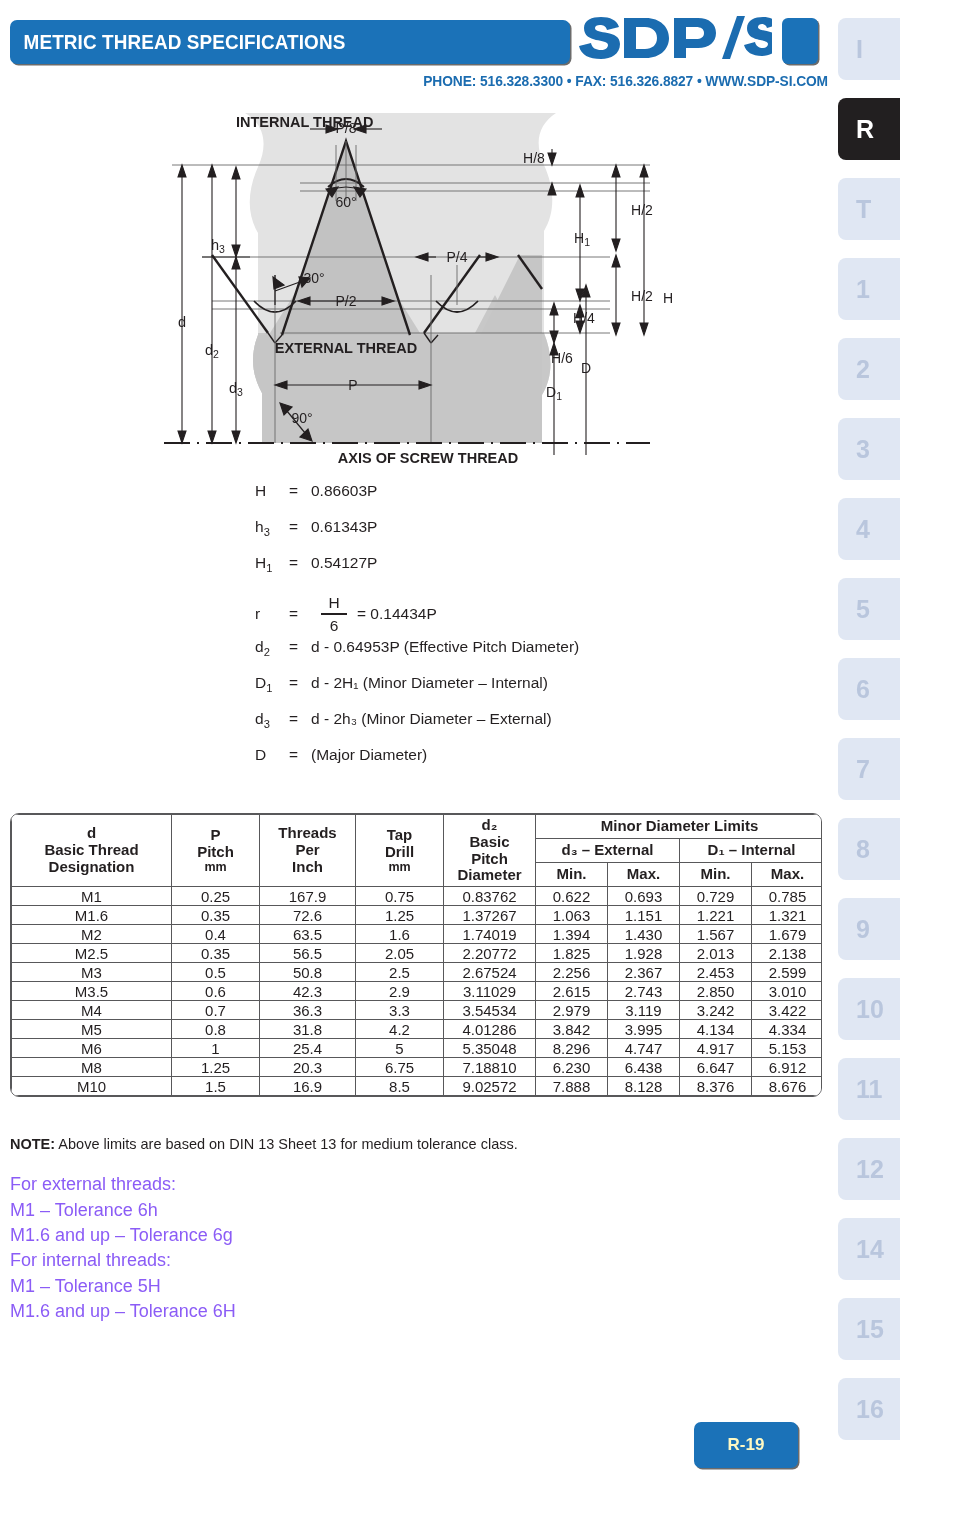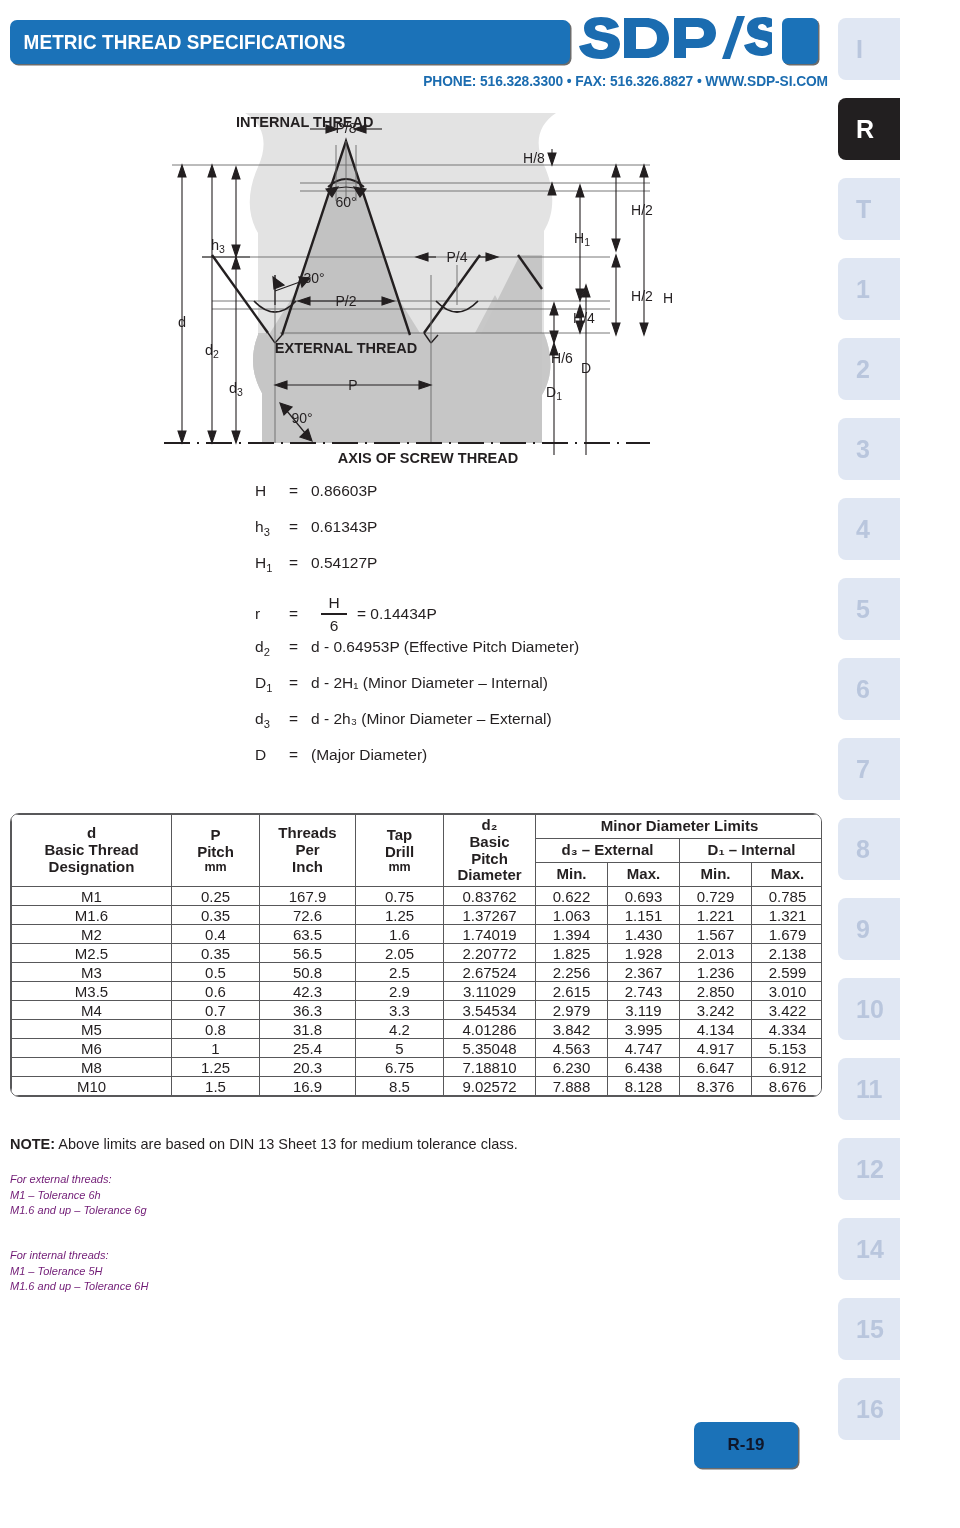--- a/index.html
+++ b/index.html
@@ -168,37 +168,36 @@
   .note {
     position: absolute;
     left: 10px; top: 1136px;
     font-size: 14.5px;
     color: #231f20;
   }
   .note b { font-weight: bold; margin-top: 32px; }
   .tol-block {
     position: absolute;
     left: 10px;
-    font-size: 11px;
-    color: #701a75;
+    font-size: 18px;
+    color: #8b5cf6;
     line-height: 1.42;
-    font-style: italic;
   }
   .tol-ext { top: 1172px; }
   .tol-int { top: 1248px; }
 
   
   .page-badge {
     position: absolute;
     left: 694px; top: 1422px;
     width: 104px; height: 46px;
     background: #1b72b8;
     border-radius: 7px;
     box-shadow: 1.5px 1.5px 0 #6b6b6b;
-    color: #0f172a;
+    color: #fef9c3;
     font-size: 17px;
     font-weight: bold;
     display: flex;
     align-items: center;
     justify-content: center;
   }
 </style>
 </head>
 <body>
 
@@ -636,21 +635,21 @@
             <td>2.138</td>
           </tr>
           <tr>
             <td>M3</td>
             <td>0.5</td>
             <td>50.8</td>
             <td>2.5</td>
             <td>2.67524</td>
             <td>2.256</td>
             <td>2.367</td>
-            <td>1.236</td>
+            <td>2.453</td>
             <td>2.599</td>
           </tr>
           <tr>
             <td>M3.5</td>
             <td>0.6</td>
             <td>42.3</td>
             <td>2.9</td>
             <td>3.11029</td>
             <td>2.615</td>
             <td>2.743</td>
@@ -678,21 +677,21 @@
             <td>3.995</td>
             <td>4.134</td>
             <td>4.334</td>
           </tr>
           <tr>
             <td>M6</td>
             <td>1</td>
             <td>25.4</td>
             <td>5</td>
             <td>5.35048</td>
-            <td>4.563</td>
+            <td>8.296</td>
             <td>4.747</td>
             <td>4.917</td>
             <td>5.153</td>
           </tr>
           <tr>
             <td>M8</td>
             <td>1.25</td>
             <td>20.3</td>
             <td>6.75</td>
             <td>7.18810</td>

